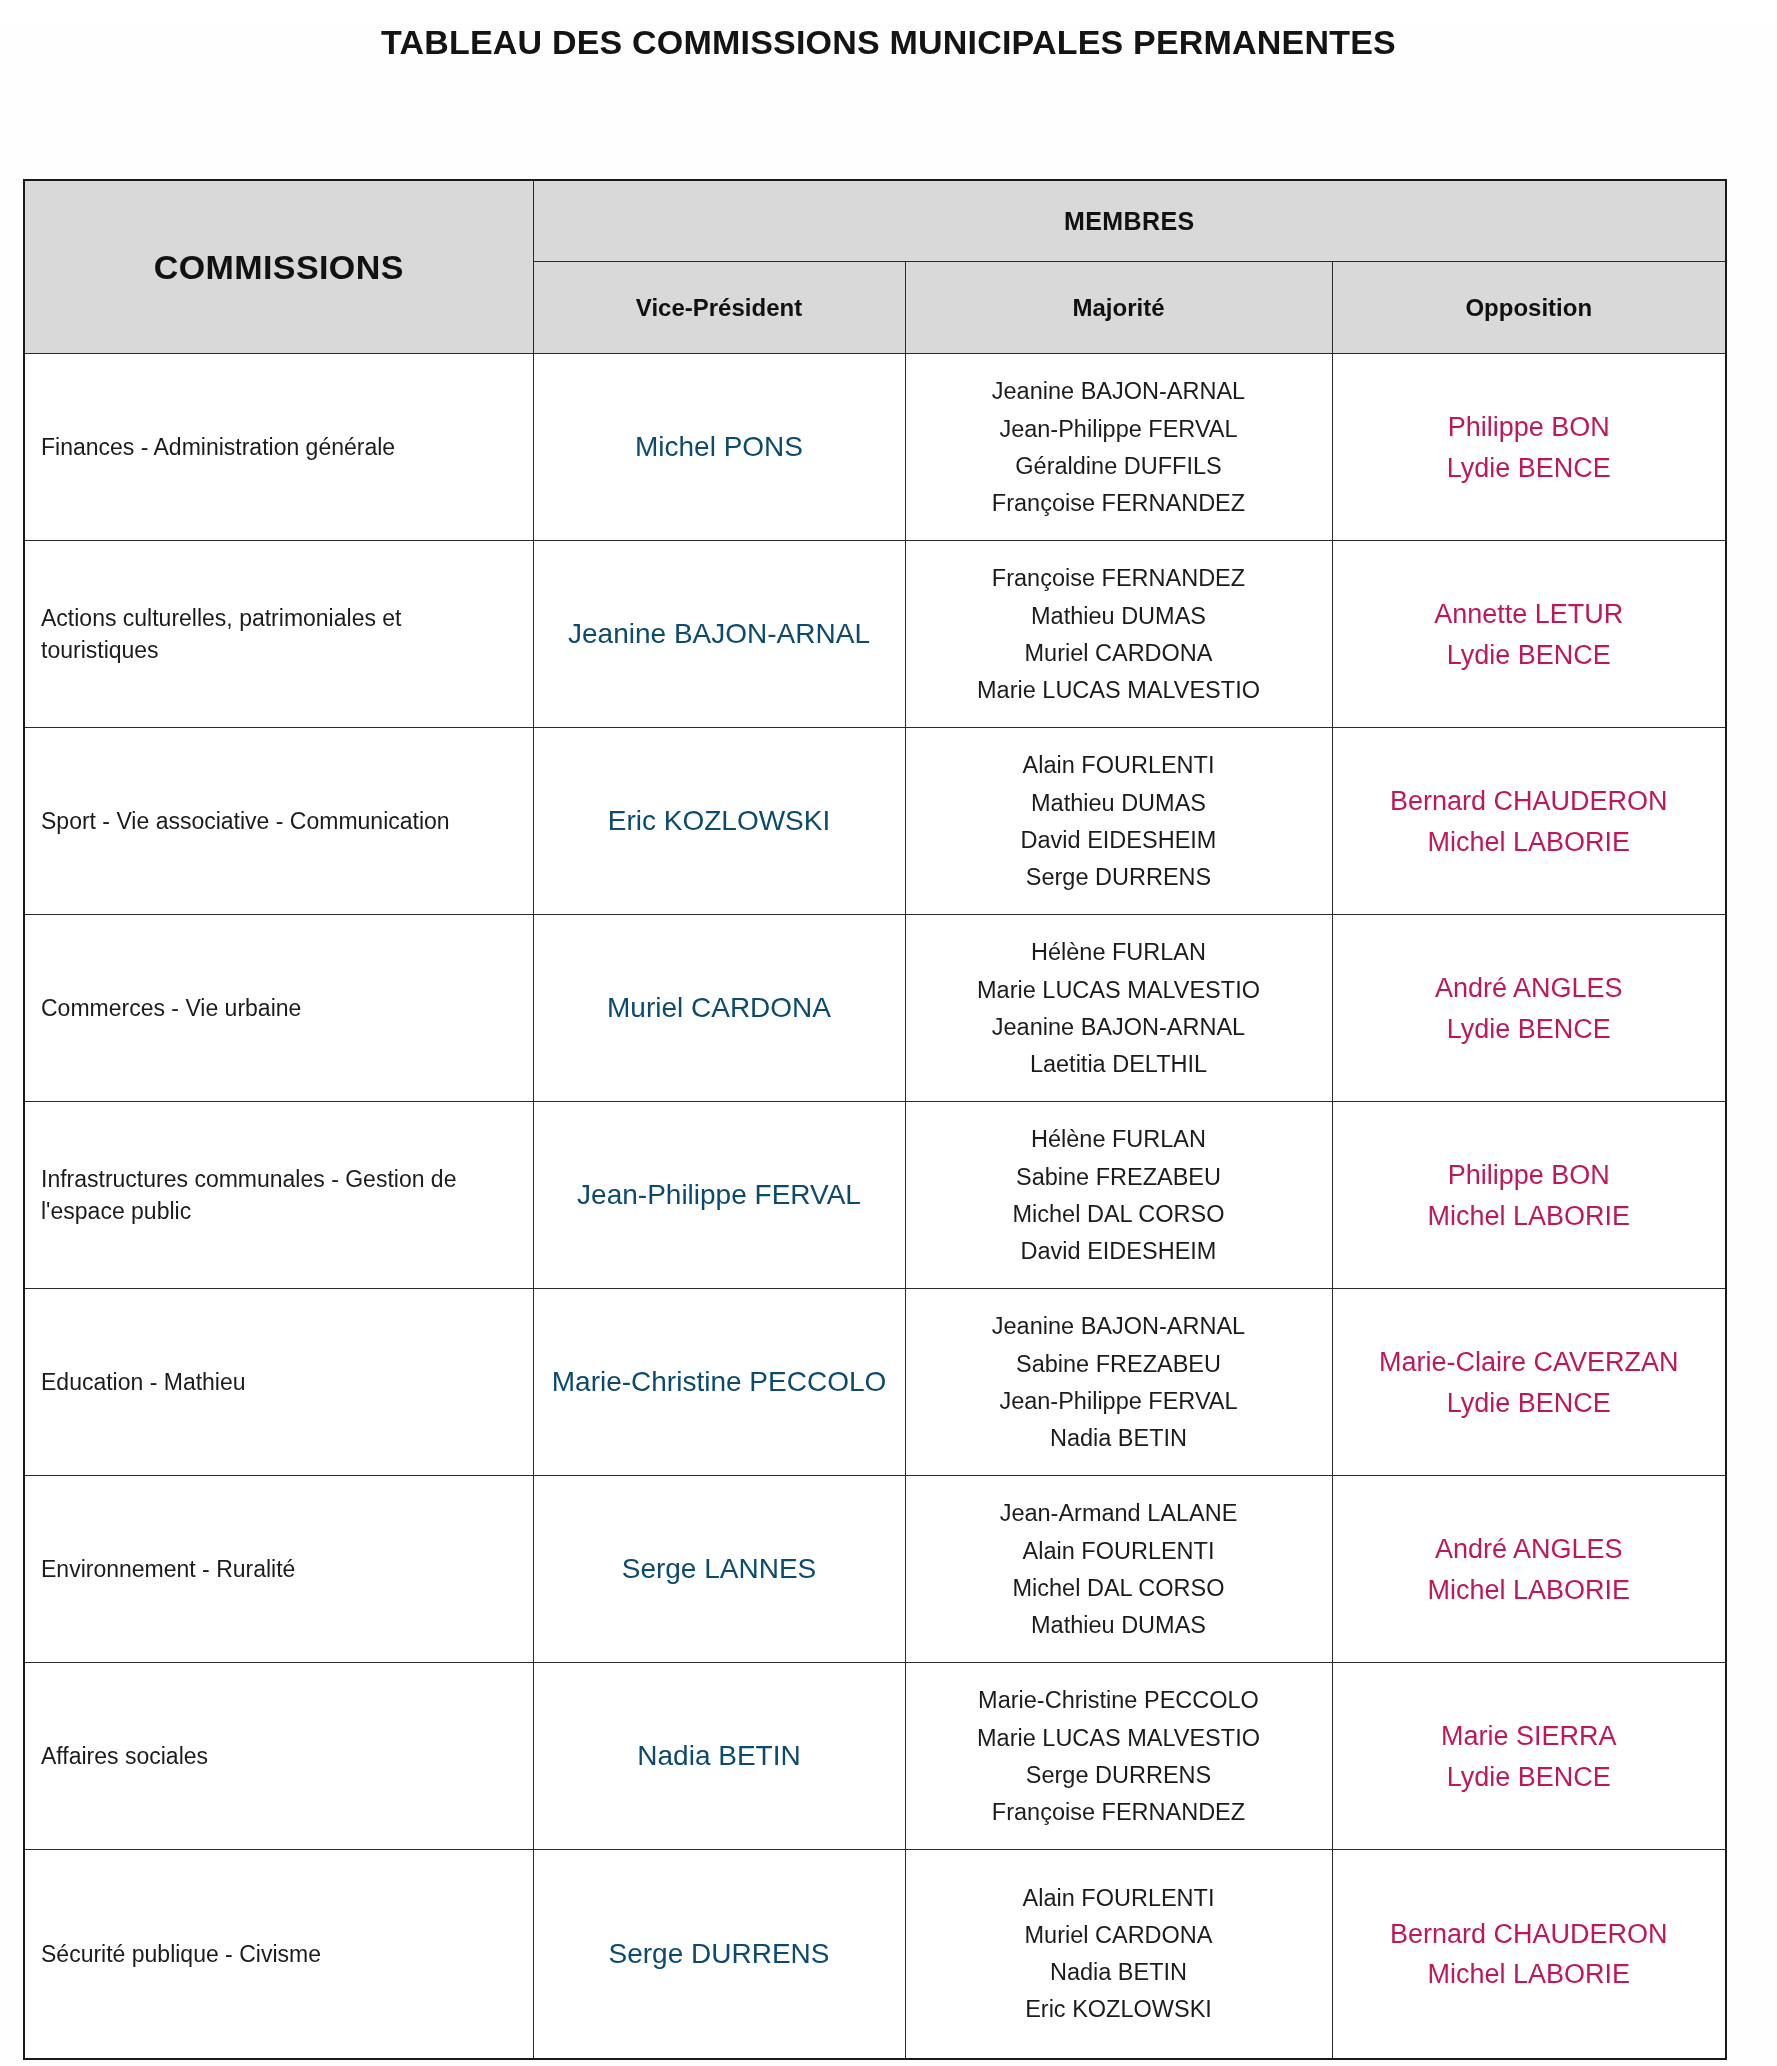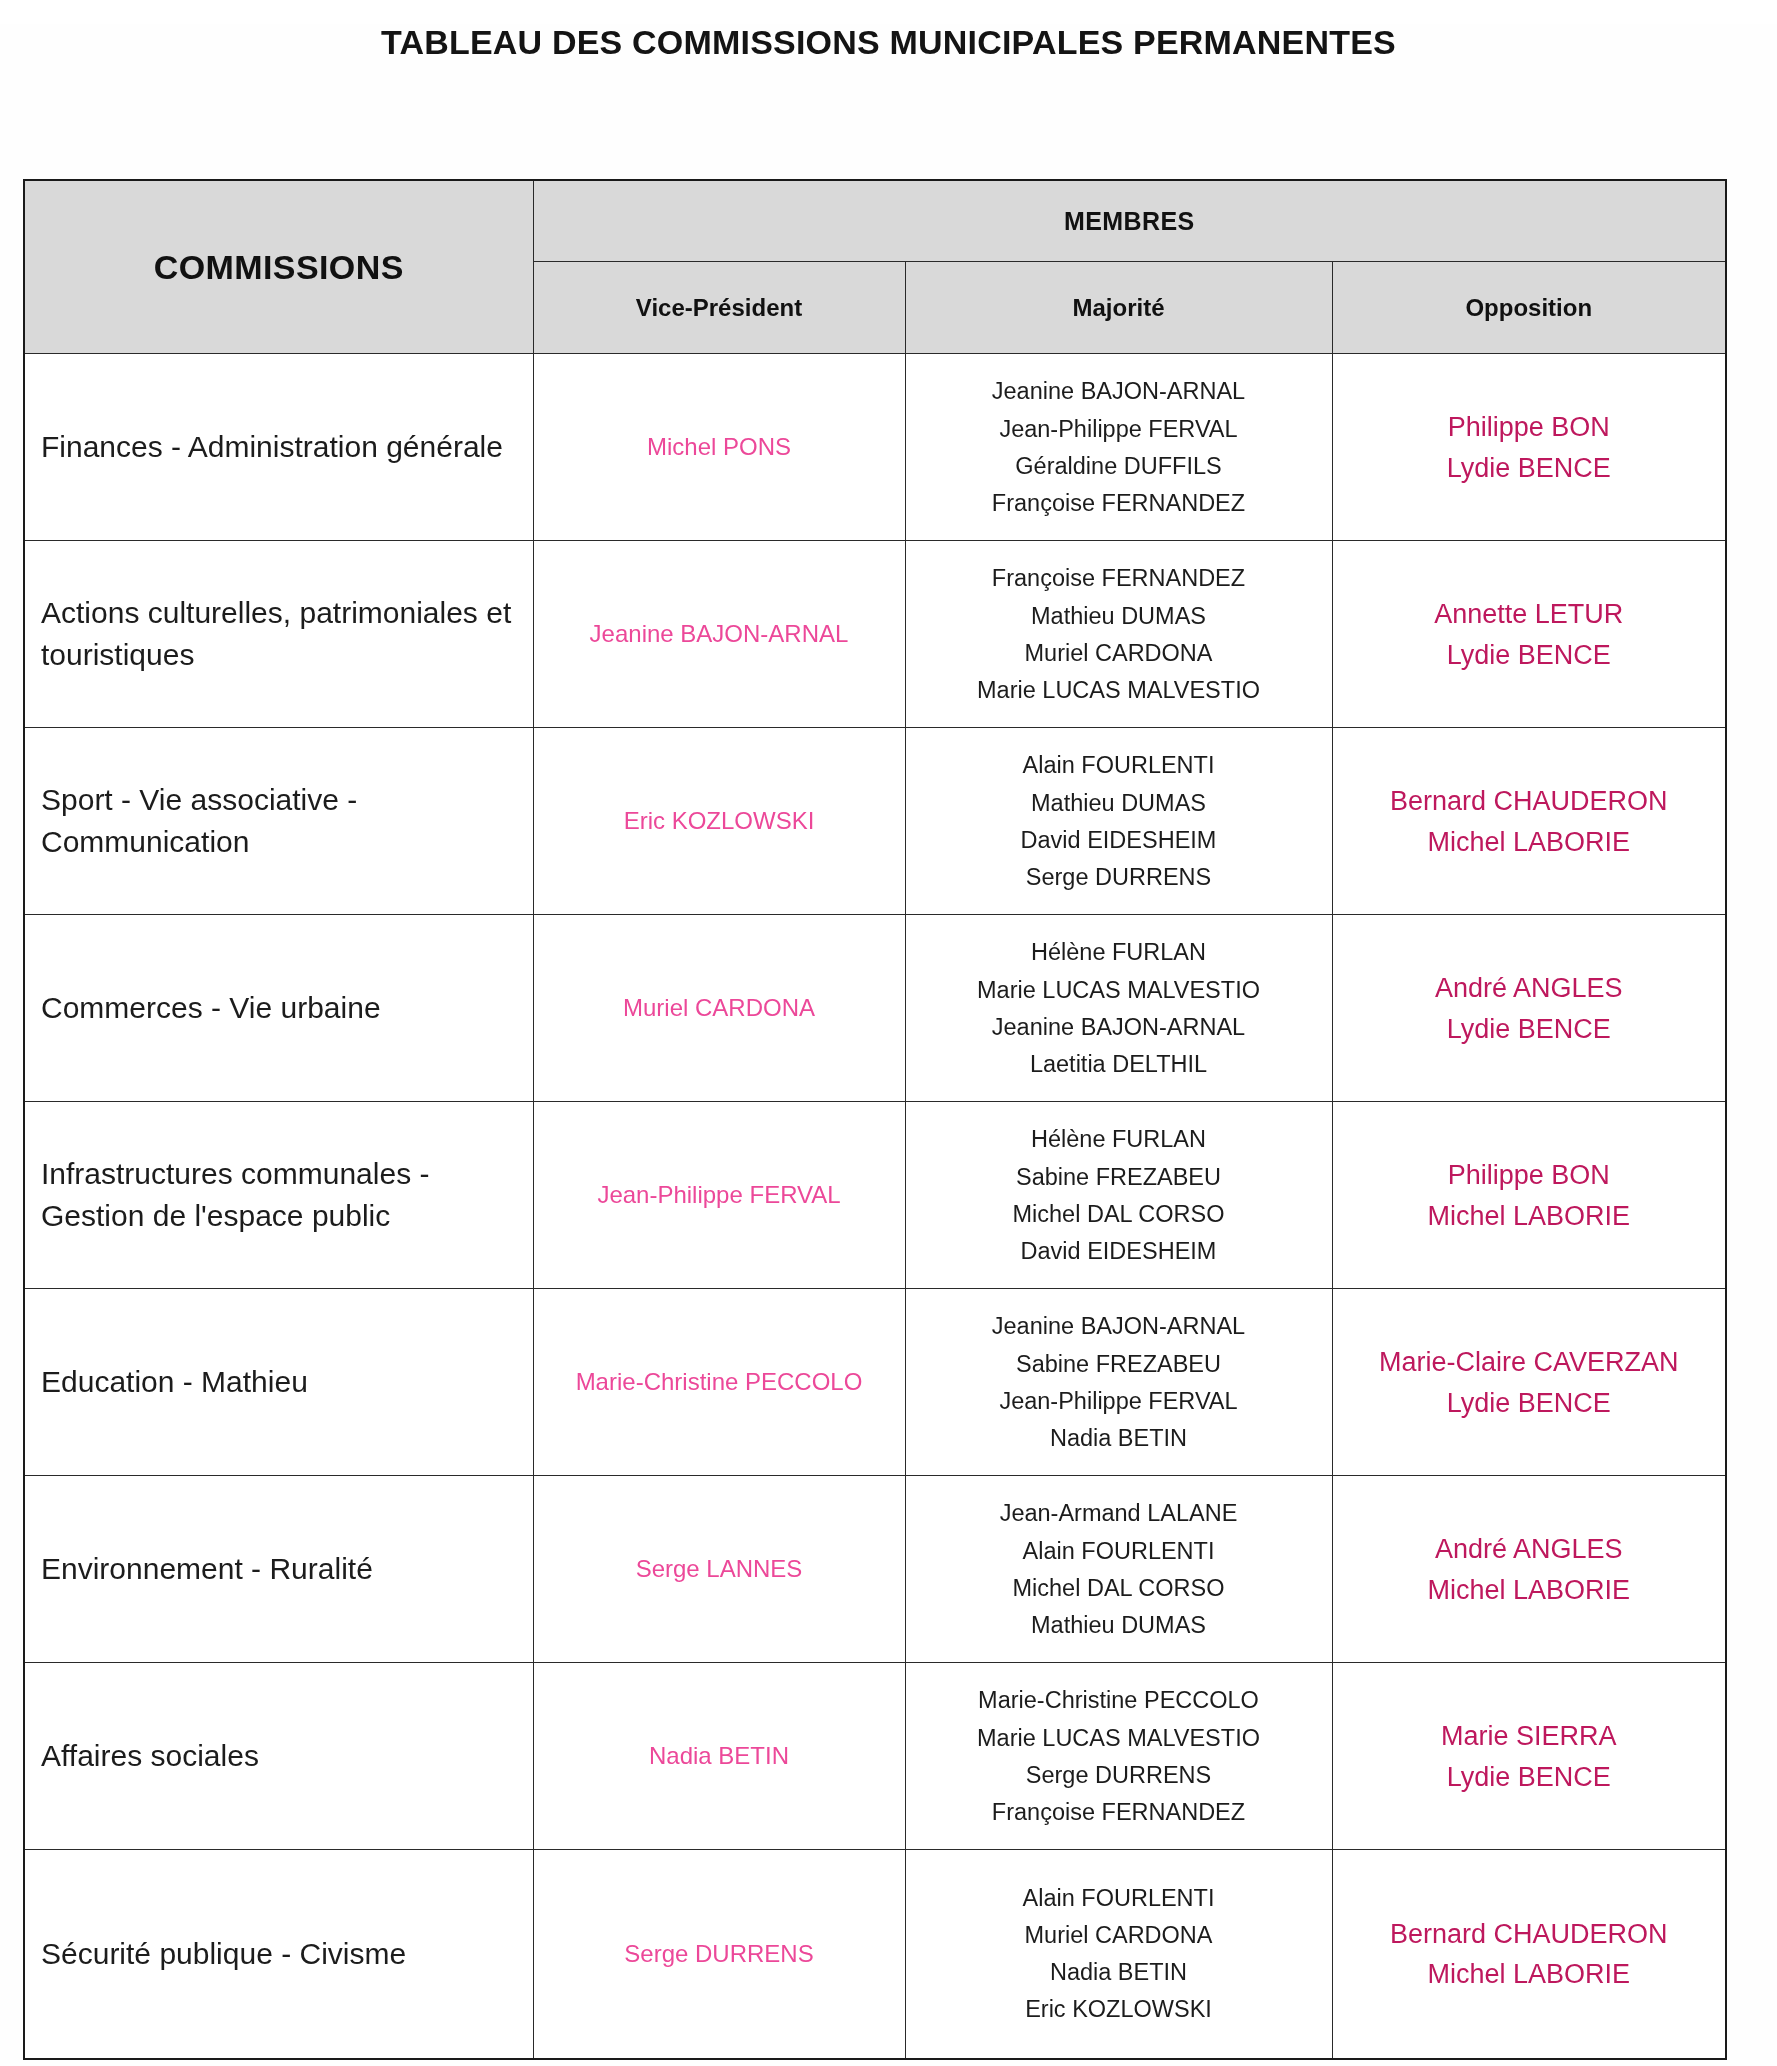--- a/index.html
+++ b/index.html
@@ -89,32 +89,32 @@
     height: 59px;
   }
 
   
   col.c-commission { width: 509px; }
   col.c-vp         { width:  372px; }
   col.c-maj        { width:  427px; }
   col.c-opp        { width:  394px; }
 
   td.cell-commission {
-    font-size: 30px;
+    font-size: 23px;
     text-align: left;
     padding: 0 11.6px 0 11.6px;
     line-height: 1.42;
     color: #1c1c1c;
   }
   td.cell-vp {
-    font-size: 24px;
+    font-size: 28px;
     text-align: center;
     padding: 0 6.2px;
     line-height: 1.35;
-    color: #ec4899;
+    color: #0c4a6e;
   }
   td.cell-members {
     font-size: 23.5px;
     text-align: center;
     padding: 7.1px 3.6px;
     line-height: 1.05;
     color: #1c1c1c;
   }
   td.cell-members .nm {
     display: block;

